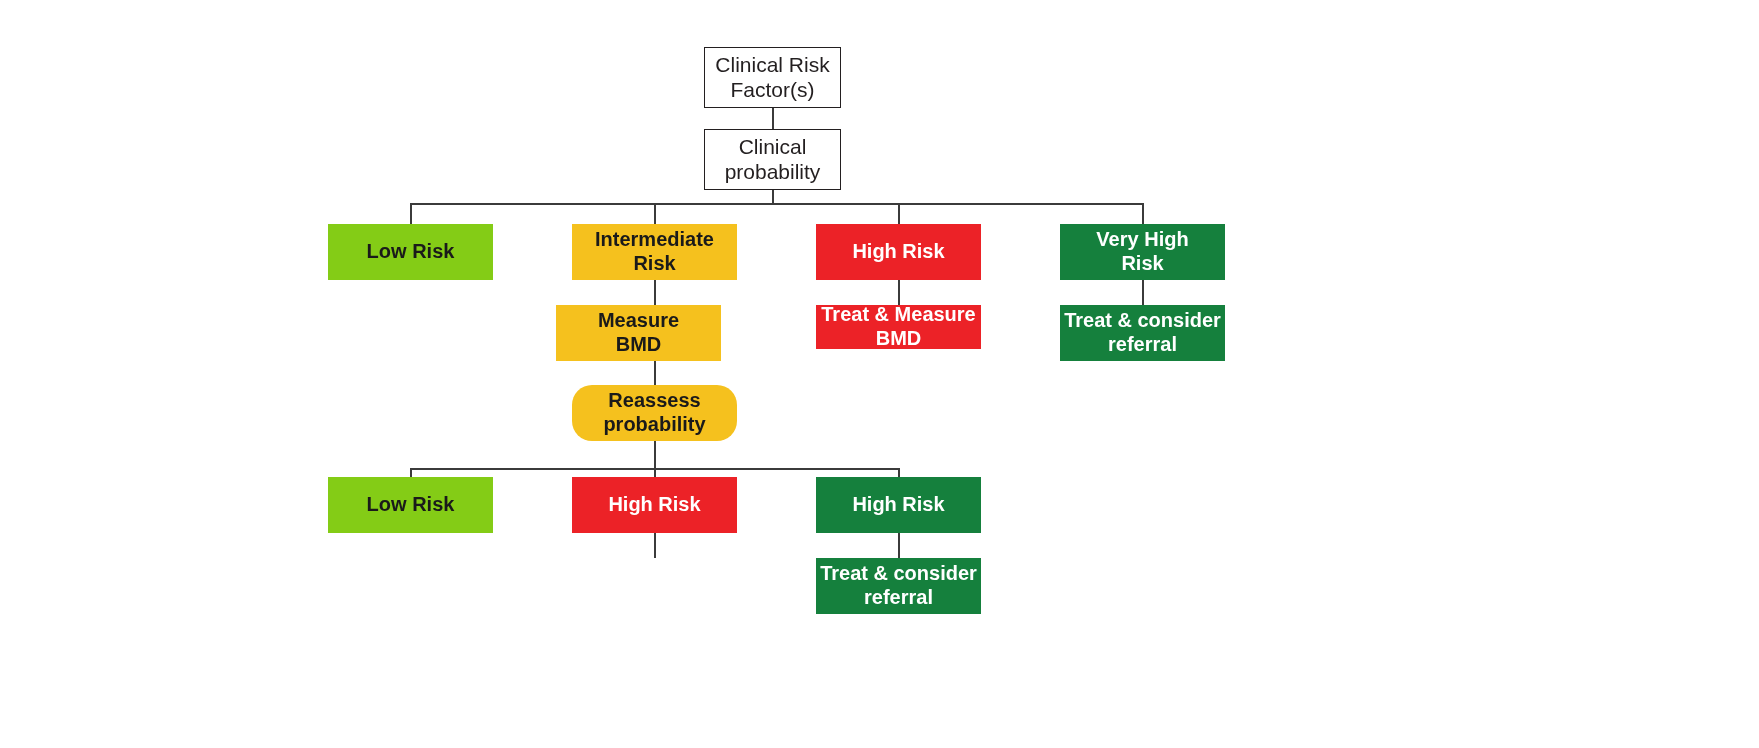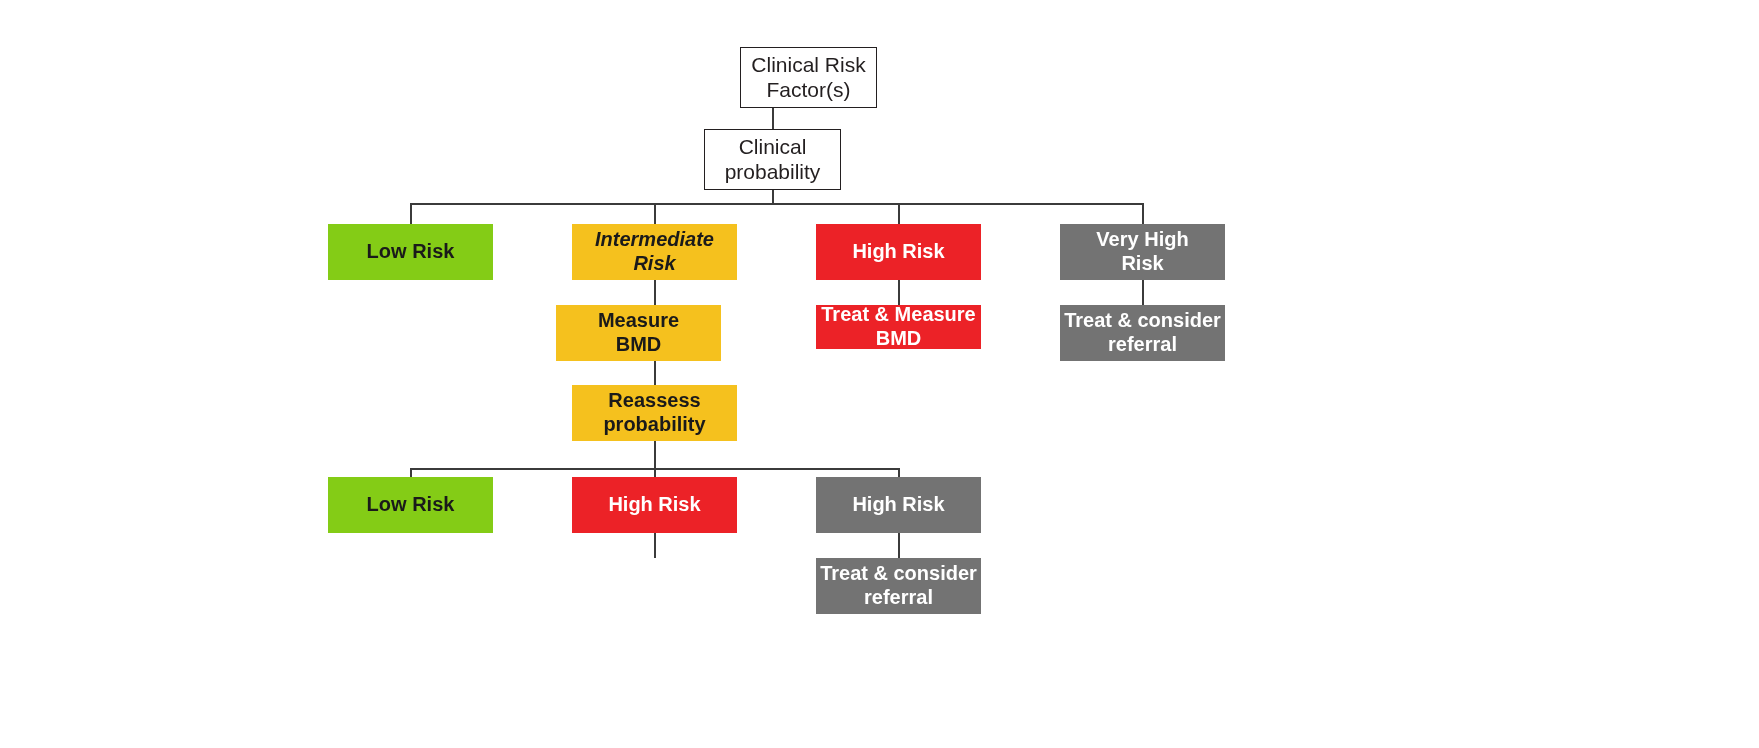--- a/index.html
+++ b/index.html
@@ -47,21 +47,21 @@
 
   
   .node.tinted {
     border: 0;
     font-size: 20px;
     font-weight: bold;
   }
   .node.green  { background: #84cc16; color: #1a1a1a; }
   .node.amber  { background: #f5c11e; color: #1a1a1a; }
   .node.red    { background: #ec2227; color: #ffffff; }
-  .node.darkred{ background: #737373; color: #ffffff; }
+  .node.darkred{ background: #15803d; color: #ffffff; }
 
   
   .conn {
     position: absolute;
     background: #3b3b3b;
     z-index: 1;
   }
   .conn.v { width: 1.8px; }
   .conn.h { height: 1.8px; }
 </style>
@@ -92,35 +92,35 @@
 
   <div class="conn h" style="left:410px; top:468px; width:489px;"></div>
 
   <div class="conn v" style="left:410px; top:468px; height:11px;"></div>
   <div class="conn v" style="left:654px; top:468px; height:11px;"></div>
   <div class="conn v" style="left:898px; top:468px; height:11px;"></div>
 
   <div class="conn v" style="left:654px; top:533px; height:25px;"></div>
   <div class="conn v" style="left:898px; top:533px; height:25px;"></div>
 
-  <div class="node plain" style="left:704px; top:47px; width:137px; height:61px;margin-left:36px;">
+  <div class="node plain" style="left:704px; top:47px; width:137px; height:61px;">
     <span class="node-label">Clinical Risk
 Factor(s)</span>
   </div>
 
   <div class="node plain" style="left:704px; top:129px; width:137px; height:61px;">
     <span class="node-label">Clinical
 probability</span>
   </div>
 
   <div class="node tinted green" style="left:328px; top:224px; width:165px; height:56px;">
     <span class="node-label">Low Risk</span>
   </div>
 
-  <div class="node tinted amber" style="left:572px; top:224px; width:165px; height:56px;font-style:italic;">
+  <div class="node tinted amber" style="left:572px; top:224px; width:165px; height:56px;">
     <span class="node-label">Intermediate
 Risk</span>
   </div>
 
   <div class="node tinted red" style="left:816px; top:224px; width:165px; height:56px;">
     <span class="node-label">High Risk</span>
   </div>
 
   <div class="node tinted darkred" style="left:1060px; top:224px; width:165px; height:56px;">
     <span class="node-label">Very High
@@ -135,21 +135,21 @@
   <div class="node tinted red" style="left:816px; top:305px; width:165px; height:44px;">
     <span class="node-label">Treat &amp; Measure
 BMD</span>
   </div>
 
   <div class="node tinted darkred" style="left:1060px; top:305px; width:165px; height:56px;">
     <span class="node-label">Treat &amp; consider
 referral</span>
   </div>
 
-  <div class="node tinted amber" style="left:572px; top:385px; width:165px; height:56px;">
+  <div class="node tinted amber" style="left:572px; top:385px; width:165px; height:56px;border-radius:20px;">
     <span class="node-label">Reassess
 probability</span>
   </div>
 
   <div class="node tinted green" style="left:328px; top:477px; width:165px; height:56px;">
     <span class="node-label">Low Risk</span>
   </div>
 
   <div class="node tinted red" style="left:572px; top:477px; width:165px; height:56px;">
     <span class="node-label">High Risk</span>

